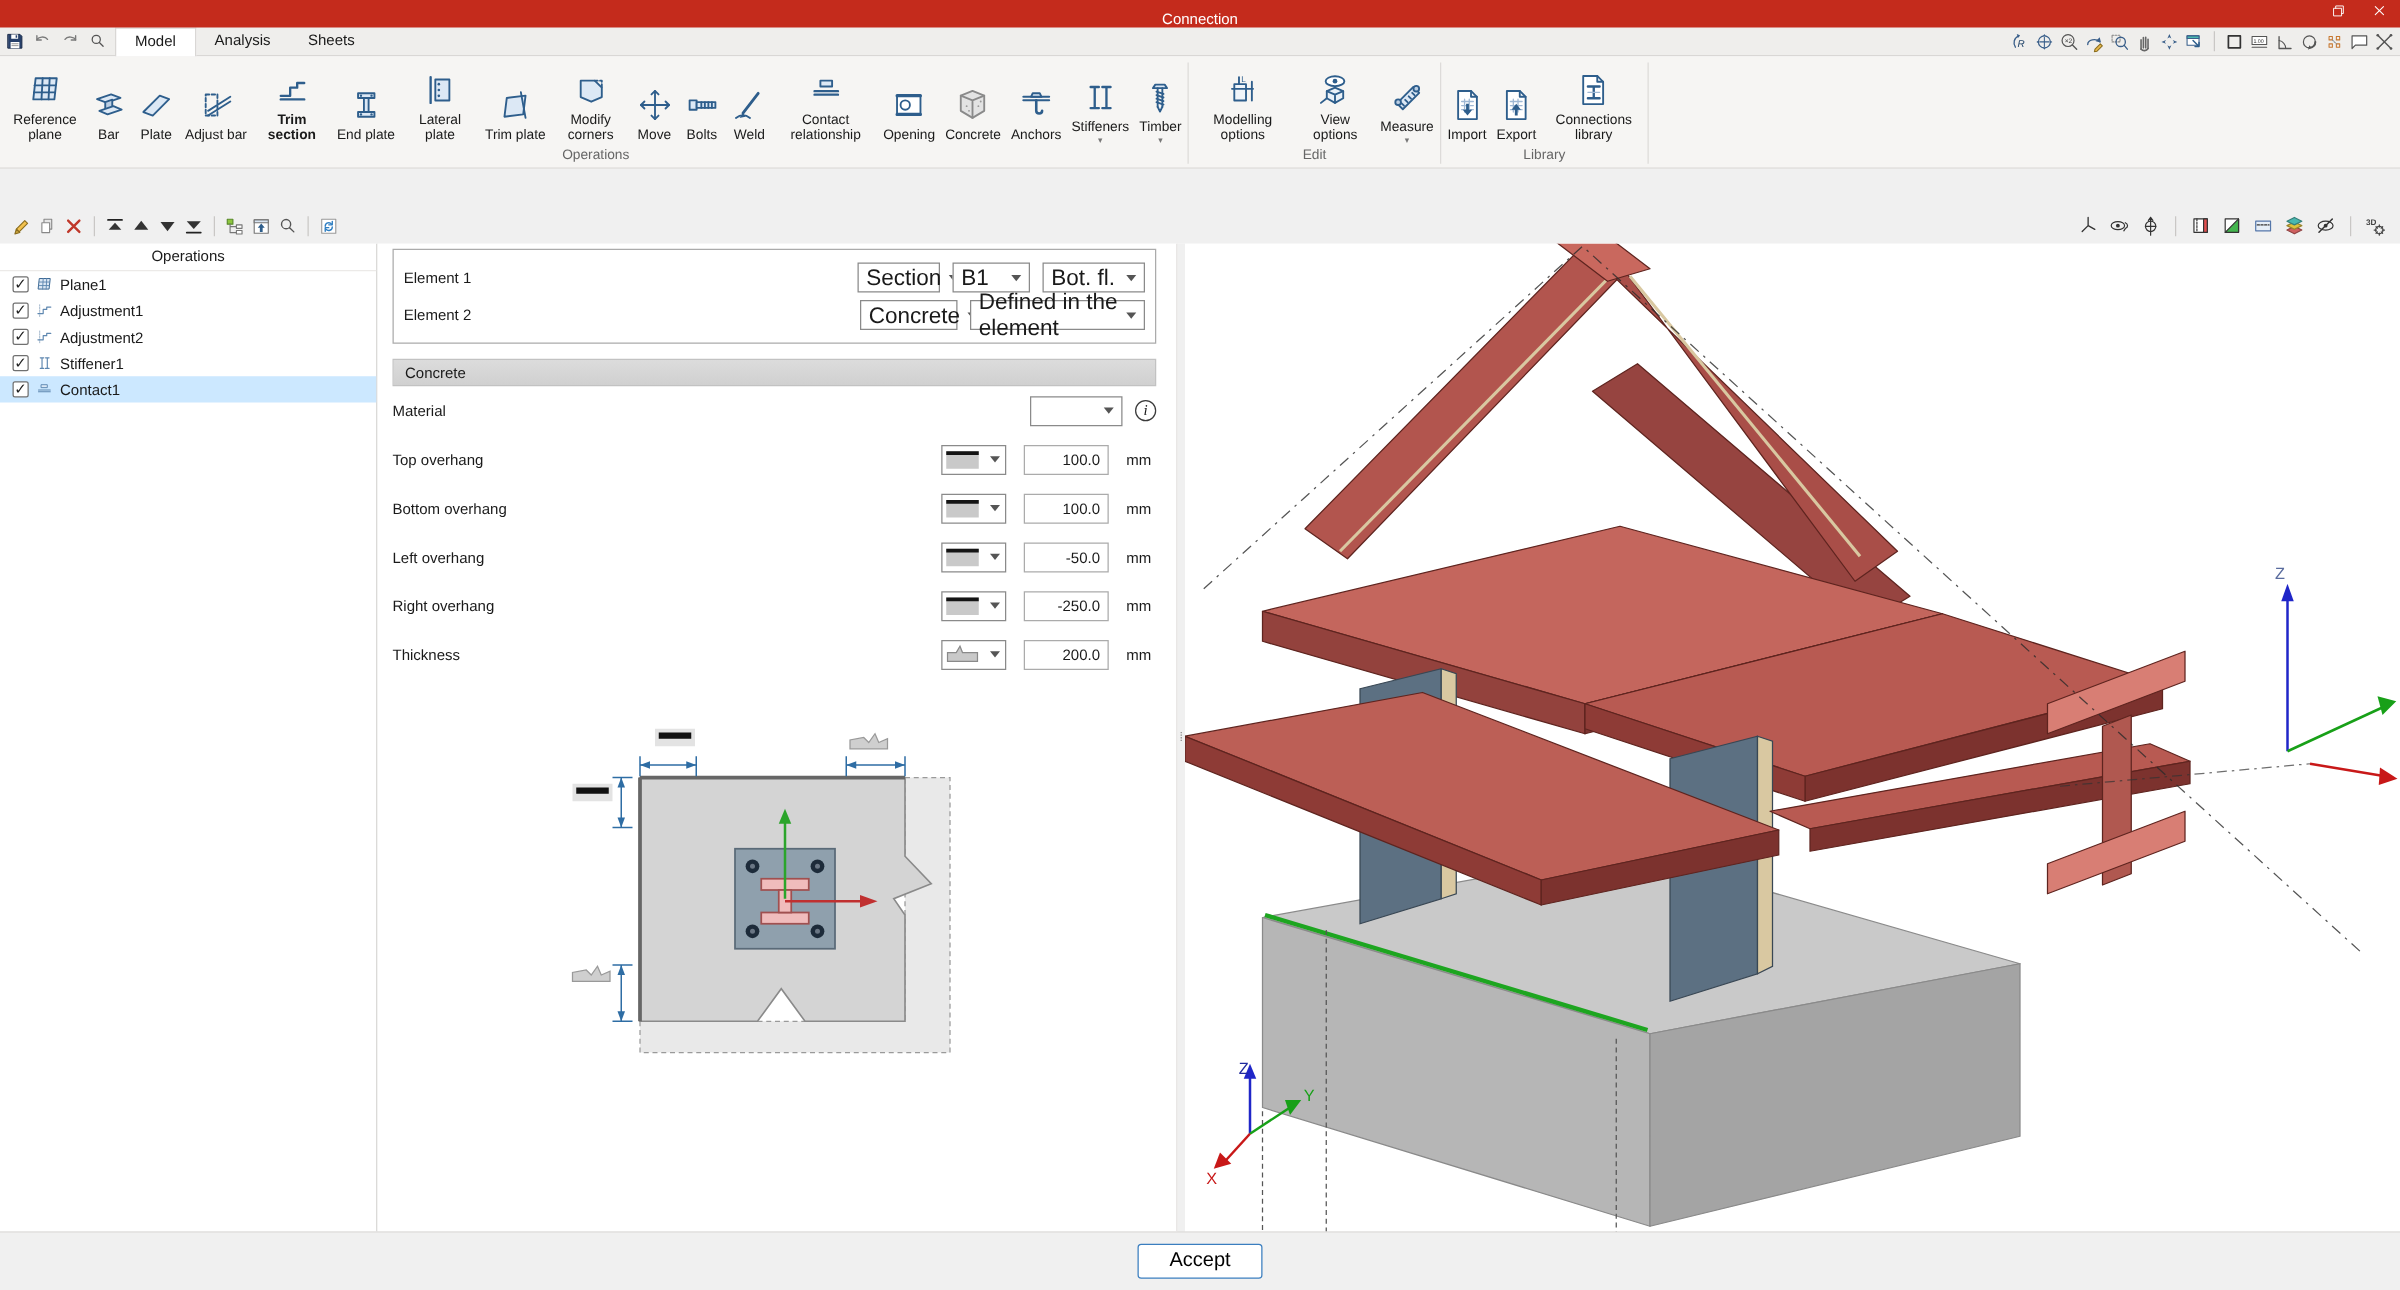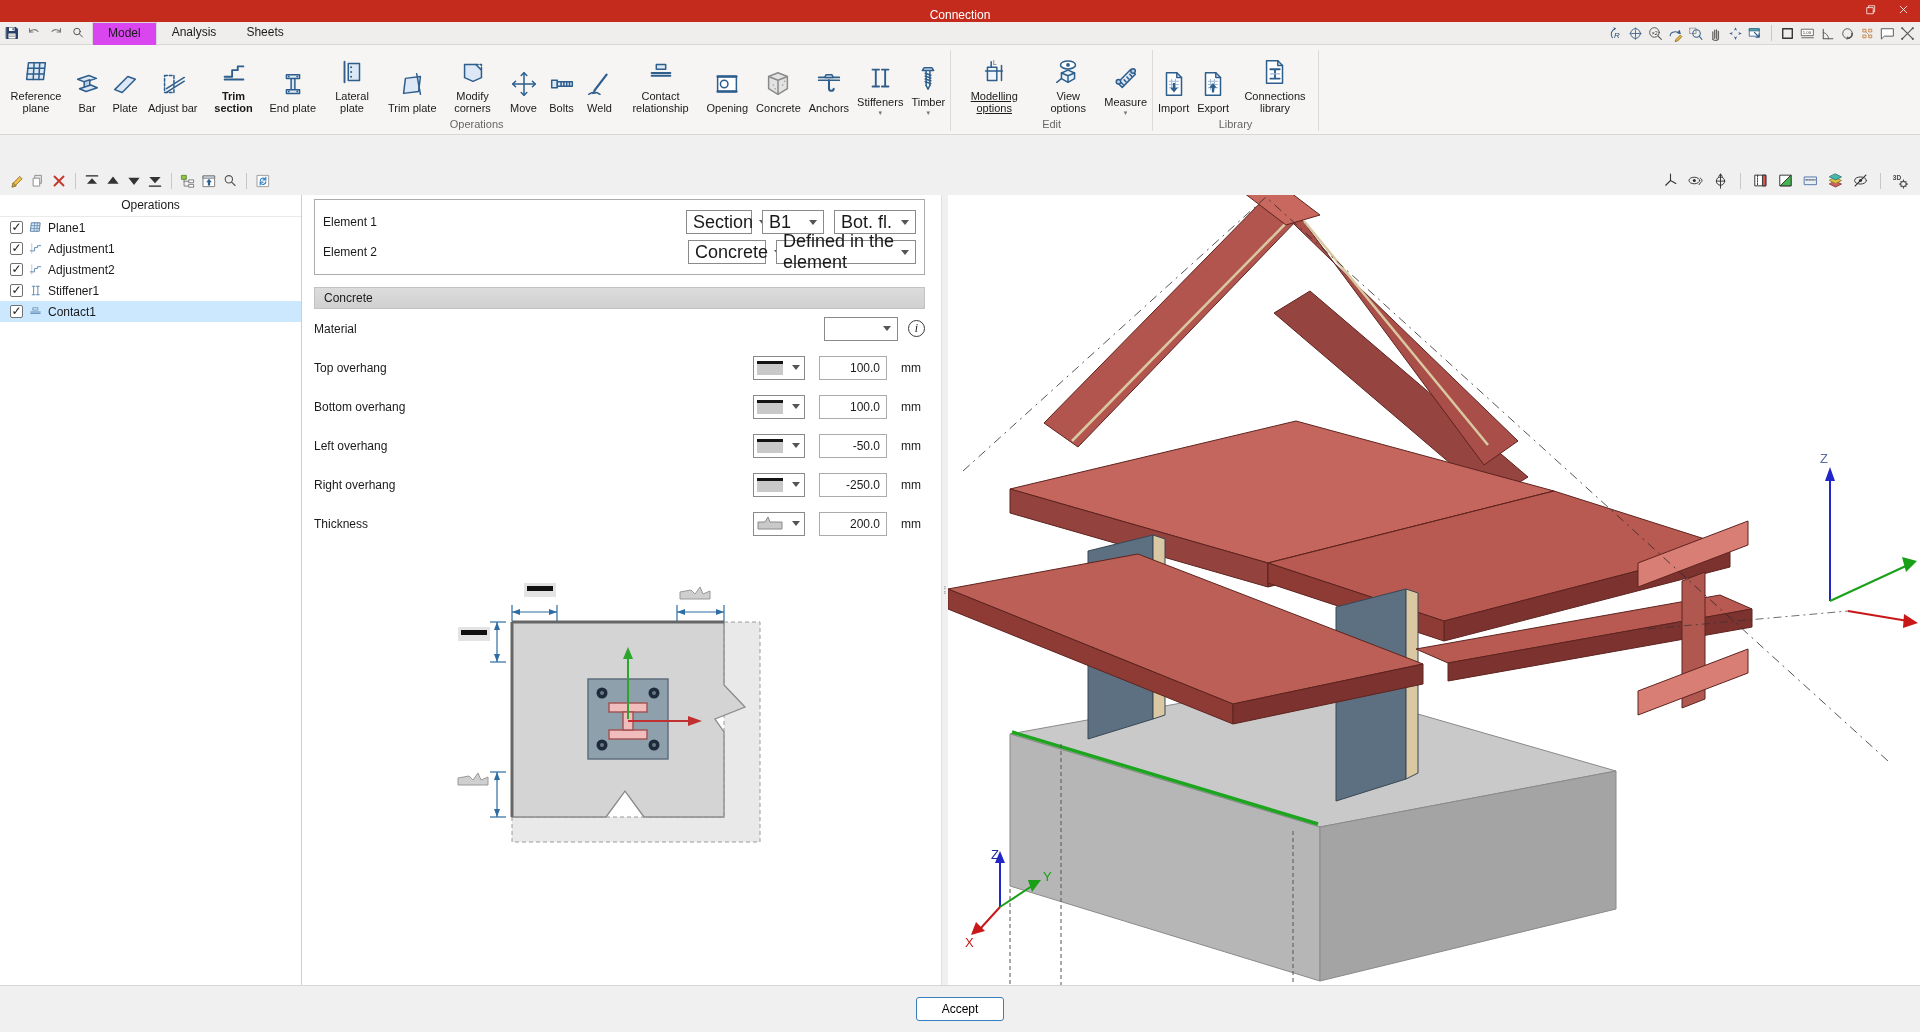--- a/index.html
+++ b/index.html
@@ -12,21 +12,21 @@
   .tb-ctrls { margin-left:auto; display:flex; align-items:center; height:100%; position:relative; }
   .tbc { width:34px; height:22px; display:flex; align-items:center; justify-content:center; }
   .tbc svg { width:15px; height:15px; }
 
   
   .tabrow { height:23px; background:#EFEEEC; border-bottom:1px solid #D9D7D5; display:flex; align-items:stretch; }
   .qa { display:flex; align-items:center; padding:0 6px 0 4px; gap:6px; }
   .qa .icon svg { width:16px; height:16px; display:block; }
   .tabs { display:flex; align-items:stretch; }
   .tab { padding:3px 15px 0; font-size:12px; cursor:default; }
-  .tab.active { background:#d946ef; border:1px solid #D9D7D5; border-bottom:none; margin-bottom:-1px;text-align:right; }
+  .tab.active { background:#ffffff; border:1px solid #D9D7D5; border-bottom:none; margin-bottom:-1px;text-align:right; }
   .toptools { margin-left:auto; display:flex; align-items:center; gap:3px; padding-right:4px; }
   .toptools .icon svg { width:17px; height:17px; display:block; }
   .vsep { width:1px; height:16px; background:#C9C7C5; margin:0 4px; }
 
   
   .ribbon { height:90px; background:#F6F5F3; border-bottom:1px solid #D9D7D5; display:flex; padding-left:4px; }
   .rgroup { display:flex; flex-direction:column; }
   .rbuttons { display:flex; align-items:flex-end; flex:1; padding-top:5px; }
   .rbtn { display:flex; flex-direction:column; align-items:center; padding:2px 4px; text-align:center;
           font-size:11px; line-height:1.15; color:#1a1a1a; }
@@ -75,21 +75,21 @@
   #diagram { display:block; margin:24px auto 0; }
 
   .splitter { width:6px; background:#F0F0F0; display:flex; align-items:center; justify-content:center;
               color:#8a8a8a; font-size:10px; }
   .viewport { flex:1; background:#fff; position:relative; }
   .viewport svg.scene { position:absolute; inset:0; }
 
   
   .footer { height:47px; background:#F0F0F0; border-top:1px solid #D9D7D5; display:flex;
             align-items:center; justify-content:center; }
-  .accept { font-family:"Liberation Sans",sans-serif; font-size:12px; background:#fff;
+  .accept { font-family:"Liberation Sans",sans-serif; font-size:16px; background:#fff;
             border:1px solid #3A7EBF; border-radius:3px; padding:4px 25px; }
 </style>
 </head>
 <body>
 
 <div class="titlebar">
   <div class="tb-title">Connection</div>
   <div class="tb-ctrls">
     <span class="tbc" id="btn-restore">
         <span class="icon"><svg viewBox="0 0 32 32">
@@ -474,21 +474,21 @@
         <div class="rbtn">
           <span class="icon">
             <svg viewBox="0 0 32 32">
               <g stroke="#2E5E8C" stroke-width="1.6" stroke-linecap="round" stroke-linejoin="round" fill="none">
                 <path d="M9 11h10v14H9z" fill="#F0F5FA"></path>
                 <path d="M13 5v6M7 15h18M24 9v16" fill="none"></path>
                 <text x="15" y="9" font-size="7" fill="#2E5E8C" stroke="none">L</text>
               </g>
             </svg>
           </span>
-          <div style="max-width: 76px; text-decoration: underline;">Modelling options</div>
+          <div style="max-width: 76px;">Modelling options</div>
         </div>
         <div class="rbtn">
           <span class="icon">
             <svg viewBox="0 0 32 32">
               <g stroke="#2E5E8C" stroke-width="1.6" stroke-linecap="round" stroke-linejoin="round" fill="none">
                 <ellipse cx="16" cy="8.5" rx="8" ry="4.2" fill="#fff"></ellipse>
                 <circle cx="16" cy="8.5" r="2" fill="#2E5E8C" stroke="none"></circle>
                 <path d="M16 14l7 3v6l-7 4-7-4v-6z" fill="#EAF1F8"></path>
                 <path d="M9 17l7 3 7-3M16 20v7M9 23l-5 4" fill="none"></path>
               </g>

